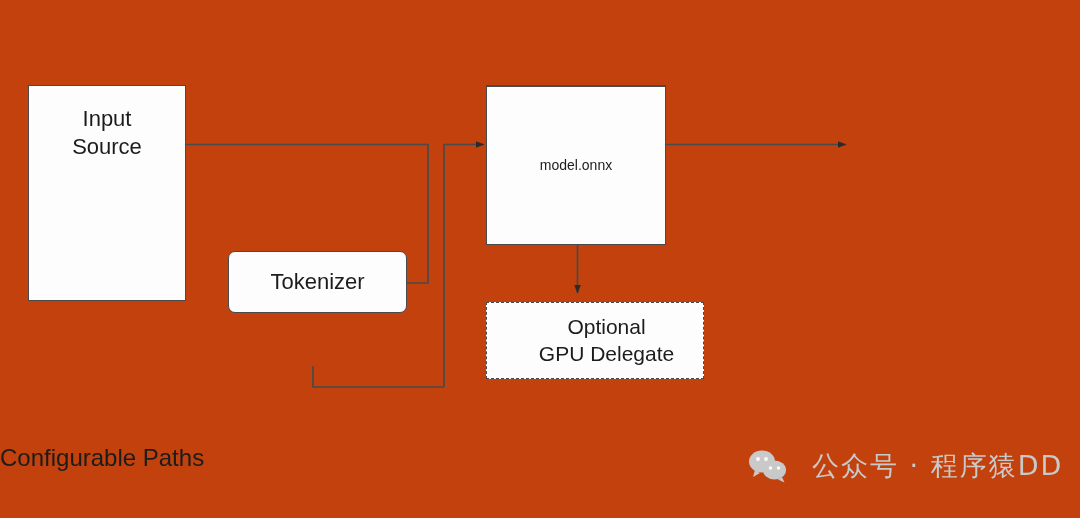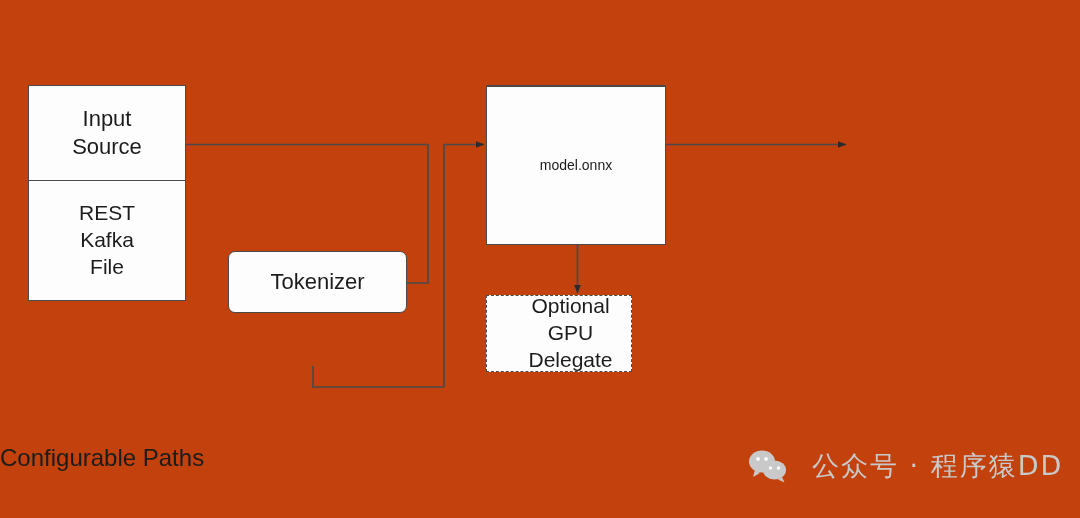--- a/index.html
+++ b/index.html
@@ -55,21 +55,21 @@
   #node-input-source .head { height: 94px; }
   #node-input-source .body { flex: 1; }
 
   #node-tokenizer { left: 228px; top: 251px; width: 179px; height: 62px; border-radius: 7px; }
   #node-tokenizer .head { height: 100%; }
 
   #node-onnx-runtime { left: 486px; top: 85px; width: 180px; height: 160px; }
   #node-onnx-runtime .head { height: 97px; }
   #node-onnx-runtime .body { flex: 1; }
 
-  #node-gpu-delegate { left: 486px; top: 295px; width: 146px; height: 77px; padding-left: 23px; }
+  #node-gpu-delegate { left: 486px; top: 302px; width: 218px; height: 77px; padding-left: 23px; }
   #node-gpu-delegate .head { height: 100%; }
 
   #node-output-consumer { left: 848px; top: 85px; width: 189px; height: 215px; }
   #node-output-consumer .head { height: 98px; }
   #node-output-consumer .body { flex: 1; }
 
   
   .free-label {
     position: absolute;
     color: #1c1c1c;
@@ -134,23 +134,20 @@
     <path d="M 313 366 L 313 387 L 444 387" fill="none" stroke="#4a4a4a" stroke-width="1.7"></path>
 
     <path d="M 666 144.5 L 846 144.5" fill="none" stroke="#4a4a4a" stroke-width="1.7" marker-end="url(#arrowhead)"></path>
 
     <path d="M 577.5 245 L 577.5 293" fill="none" stroke="#4a4a4a" stroke-width="1.7" marker-end="url(#arrowhead)"></path>
   </svg>
 
   <div class="node" id="node-input-source">
     <div class="cell head t-title">Input
 Source</div>
-    <div class="cell body divider t-sub">REST
-Kafka
-File</div>
   </div>
 
   <div class="node" id="node-tokenizer">
     <div class="cell head t-plain">Tokenizer</div>
   </div>
 
 
   <div class="node" id="node-onnx-runtime">
     <div class="cell body divider t-mono">model.onnx</div>
   </div>

